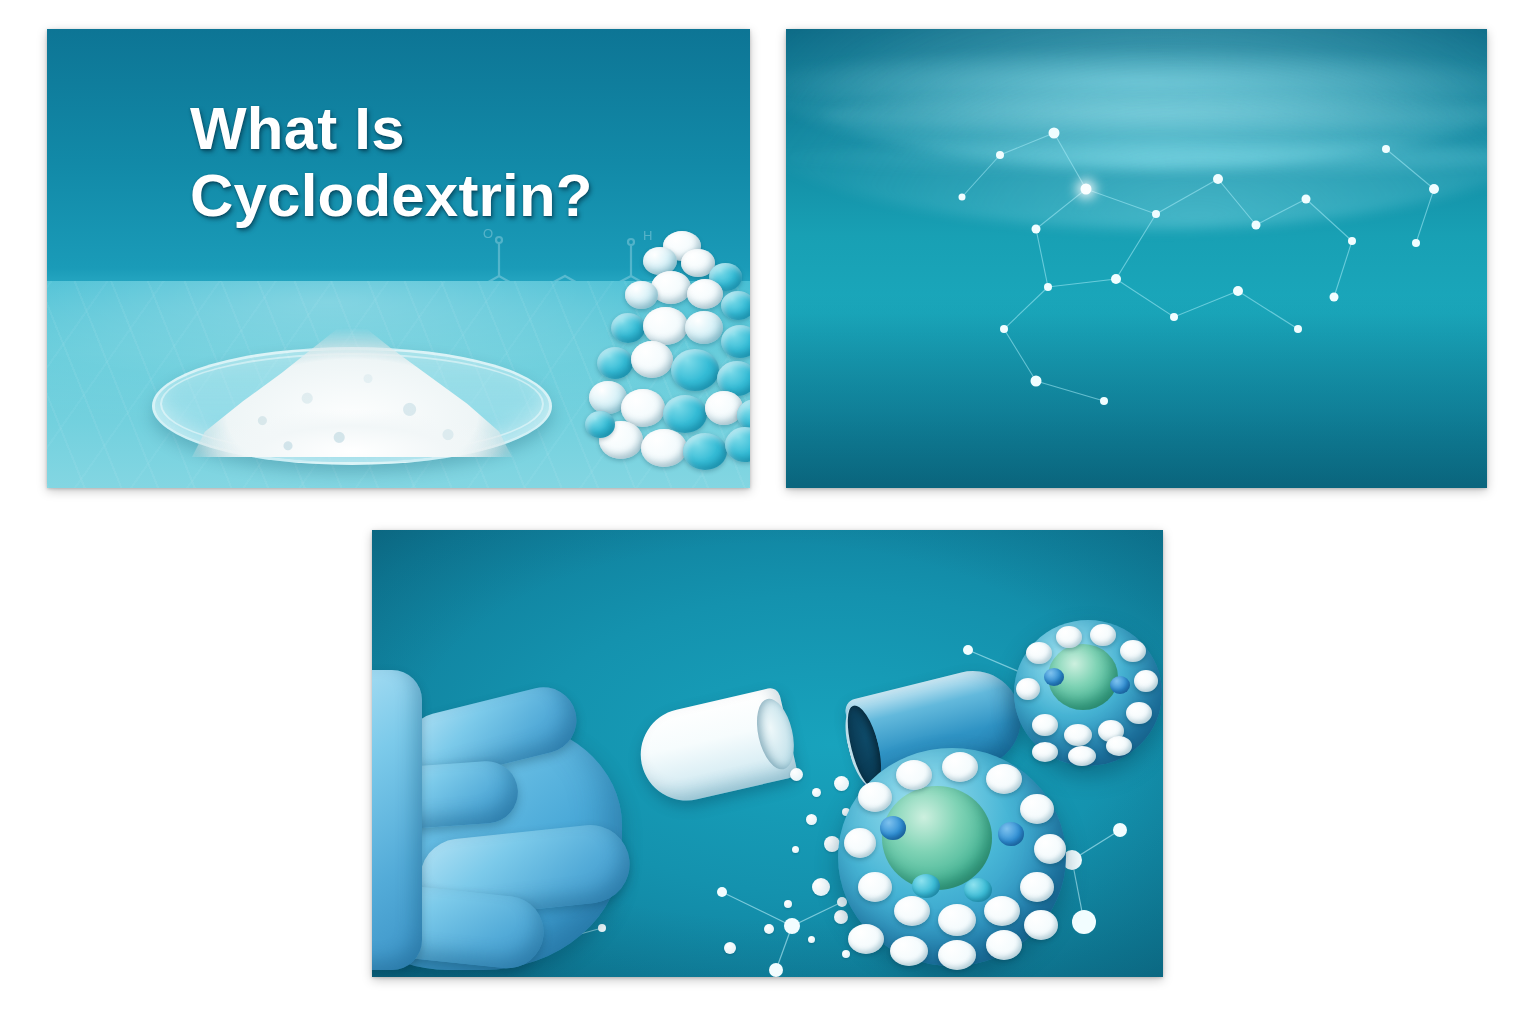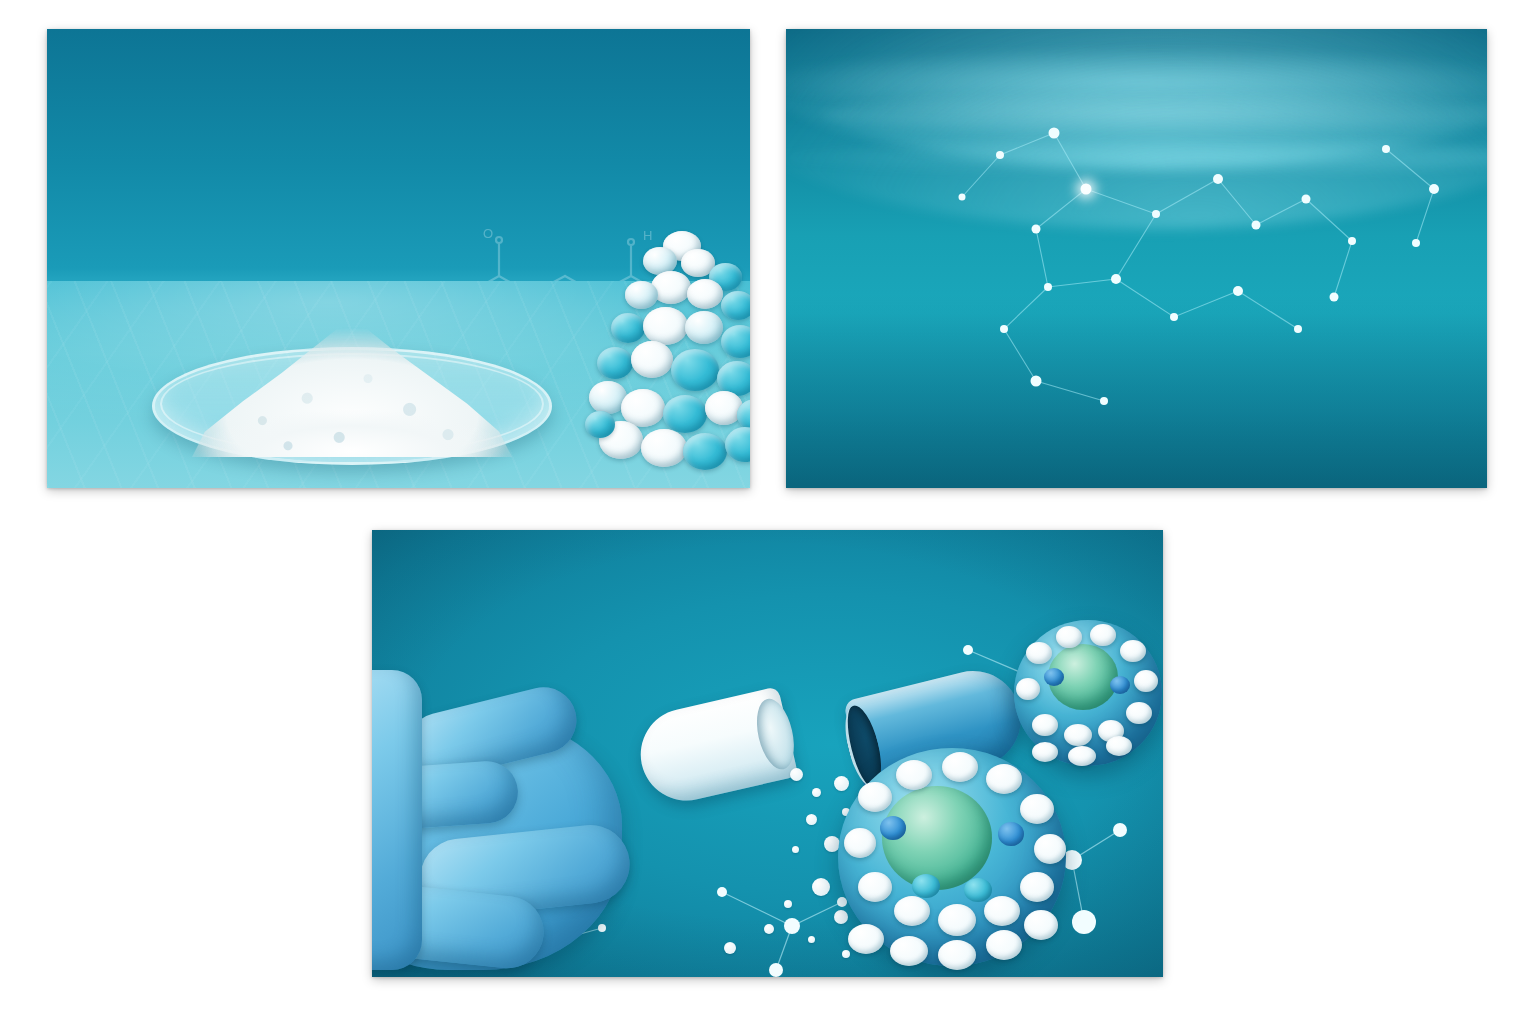--- a/index.html
+++ b/index.html
@@ -306,20 +306,22 @@
       <div class="pill c" style="left:78px;top:166px;width:44px;height:38px"></div>
       <div class="pill w" style="left:120px;top:162px;width:38px;height:34px"></div>
       <div class="pill c" style="left:152px;top:170px;width:36px;height:32px"></div>
       <div class="pill w" style="left:14px;top:192px;width:44px;height:38px"></div>
       <div class="pill w" style="left:56px;top:200px;width:46px;height:38px"></div>
       <div class="pill c" style="left:98px;top:204px;width:44px;height:37px"></div>
       <div class="pill c" style="left:140px;top:198px;width:40px;height:35px"></div>
       <div class="pill c" style="left:0px;top:182px;width:30px;height:27px"></div>
     </div>
 
+    <div class="title" id="title-what-is">What Is
+Cyclodextrin?</div>
   </div>
 
   <div class="panel" id="panel-advanced">
 
     <div class="waves">
       <div class="wave-band" style="left:-5%;top:18px;width:112%;height:70px;background:radial-gradient(ellipse at 50% 50%,rgba(165,242,252,.45),rgba(165,242,252,0) 70%)"></div>
       <div class="wave-band" style="left:5%;top:62px;width:105%;height:46px;background:radial-gradient(ellipse at 45% 50%,rgba(190,248,255,.36),rgba(190,248,255,0) 70%)"></div>
       <div class="wave-band" style="left:-2%;top:108px;width:108%;height:40px;background:radial-gradient(ellipse at 62% 50%,rgba(150,238,250,.30),rgba(150,238,250,0) 72%)"></div>
     </div>
 

